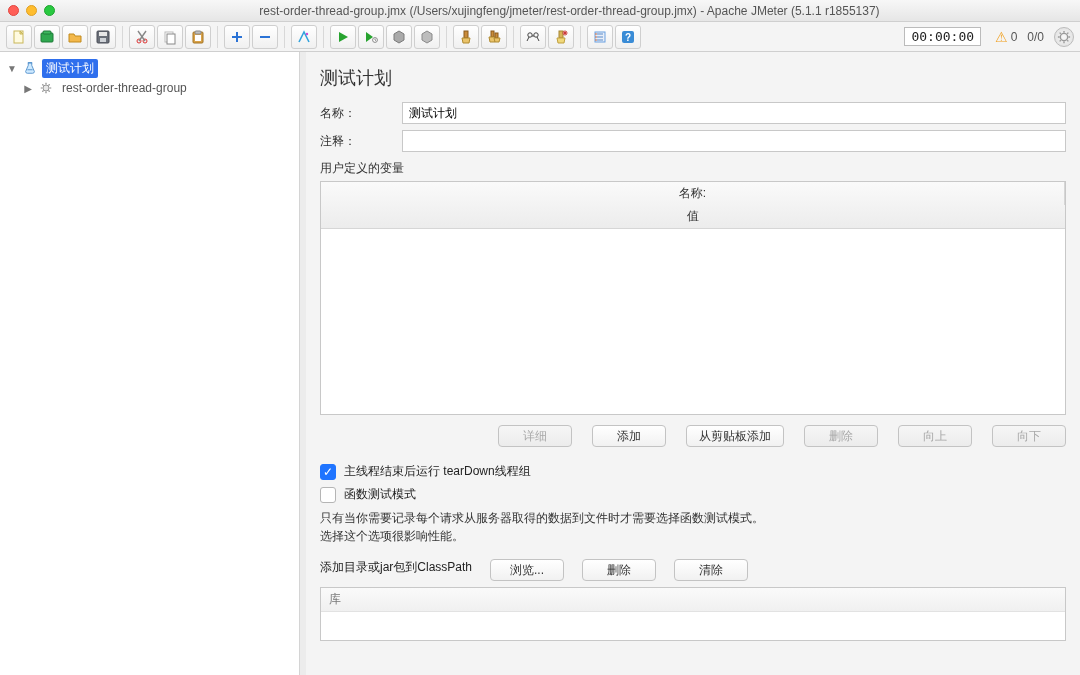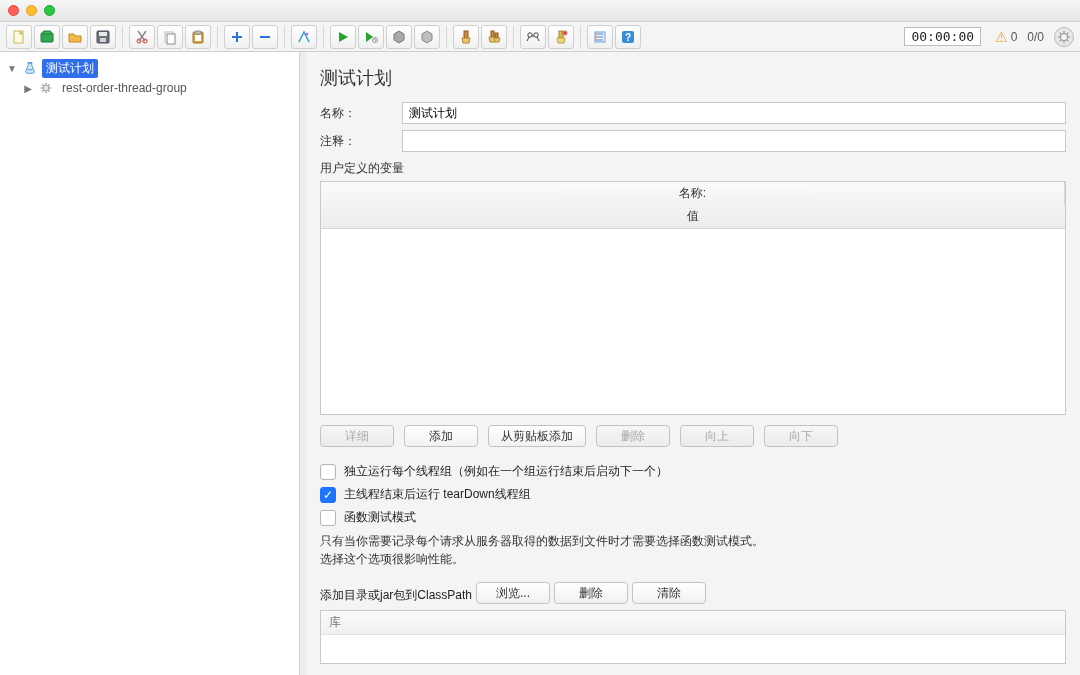--- a/index.html
+++ b/index.html
@@ -47,45 +47,46 @@
   .form-row label { width: 50px; color:#333; }
   .form-row .field { flex:1; height:22px; border:1px solid #c8c8c8; background:#fff; padding: 2px 6px; font-size:12px; }
 
   .vars-caption { text-align:left; margin: 8px 0 4px 0; color:#333; }
   .vars-table { border:1px solid #c8c8c8; background:#fff; }
   .vars-header { display:flex; background:linear-gradient(#fafafa,#ececec); border-bottom:1px solid #d6d6d6;flex-direction:column; }
   .vh-col { flex:1; text-align:center; padding:3px 0; font-size:12px; color:#333; border-right:1px solid #d6d6d6; }
   .vh-col:last-child { border-right:none; }
   .vars-body { height: 185px; }
 
-  .btn-row { display:flex; gap:10px; justify-content:flex-start; margin: 10px 0 16px 0; }
+  .btn-row { display:flex; gap:20px; justify-content:flex-end; margin: 10px 0 16px 0; }
   .btn { min-width: 74px; height:22px; border:1px solid #c3c3c3; border-radius: 4px; background: linear-gradient(#ffffff,#f1f1f1); font-size:12px; padding: 0 12px; cursor:pointer; color:#333; }
   .btn.dis { color:#a8a8a8; background:linear-gradient(#f6f6f6,#ececec); cursor:default; }
 
   .check-row { display:flex; align-items:center; gap:8px; margin: 6px 0; }
   .chk { width:16px; height:16px; border:1px solid #b5b5b5; border-radius:3px; background:#fff; display:flex; align-items:center; justify-content:center; cursor:pointer; }
   .chk.checked { background:#1f74ff; border-color:#1f74ff; }
   .chk.checked::after { content:"✓"; color:#fff; font-size:12px; line-height:1; }
   .hint { color:#333; margin: 4px 0 14px 0; line-height: 1.5; }
 
-  .cp-row { display:flex; align-items:flex-end; gap:4px; margin-top: 6px; }
+  .cp-row { display:flex; align-items:flex-start; gap:18px; margin-top: 6px; }
   .cp-label { }
   .lib-box { margin-top:6px; border:1px solid #c8c8c8; background:#fff; height:54px; }
   .lib-header { padding:3px 8px; color:#777; background:linear-gradient(#fafafa,#f0f0f0); border-bottom:1px solid #e2e2e2; }
 
 </style>
 </head>
 <body>
 
 <div class="titlebar">
   <div class="traffic">
     <div class="tl red"></div>
     <div class="tl yel"></div>
     <div class="tl grn"></div>
   </div>
+  <div class="title">rest-order-thread-group.jmx (/Users/xujingfeng/jmeter/rest-order-thread-group.jmx) - Apache JMeter (5.1.1 r1855137)</div>
 </div>
 
 <div class="toolbar">
   <div class="tbtn">
       <svg viewBox="0 0 16 16">
         <rect x="3" y="2" width="9" height="12" fill="#fffbe0" stroke="#c9b75a"></rect>
         <path d="M9 2 L12 5 L9 5 Z" fill="#e8d98a" stroke="#c9b75a"></path>
       </svg>
     </div>
   <div class="tbtn">
@@ -285,24 +286,20 @@
     <div class="btn-row">
       <button class="btn dis">详细</button>
       <button class="btn">添加</button>
       <button class="btn">从剪贴板添加</button>
       <button class="btn dis">删除</button>
       <button class="btn dis">向上</button>
       <button class="btn dis">向下</button>
     </div>
 
     <div class="check-row">
-      <span class="chk"></span>
-      <span>独立运行每个线程组（例如在一个组运行结束后启动下一个）</span>
-    </div>
-    <div class="check-row">
       <span class="chk checked"></span>
       <span>主线程结束后运行 tearDown线程组</span>
     </div>
     <div class="check-row">
       <span class="chk"></span>
       <span>函数测试模式</span>
     </div>
     <div class="hint">
       <span>只有当你需要记录每个请求从服务器取得的数据到文件时才需要选择函数测试模式。</span><br>
       <span>选择这个选项很影响性能。</span>

